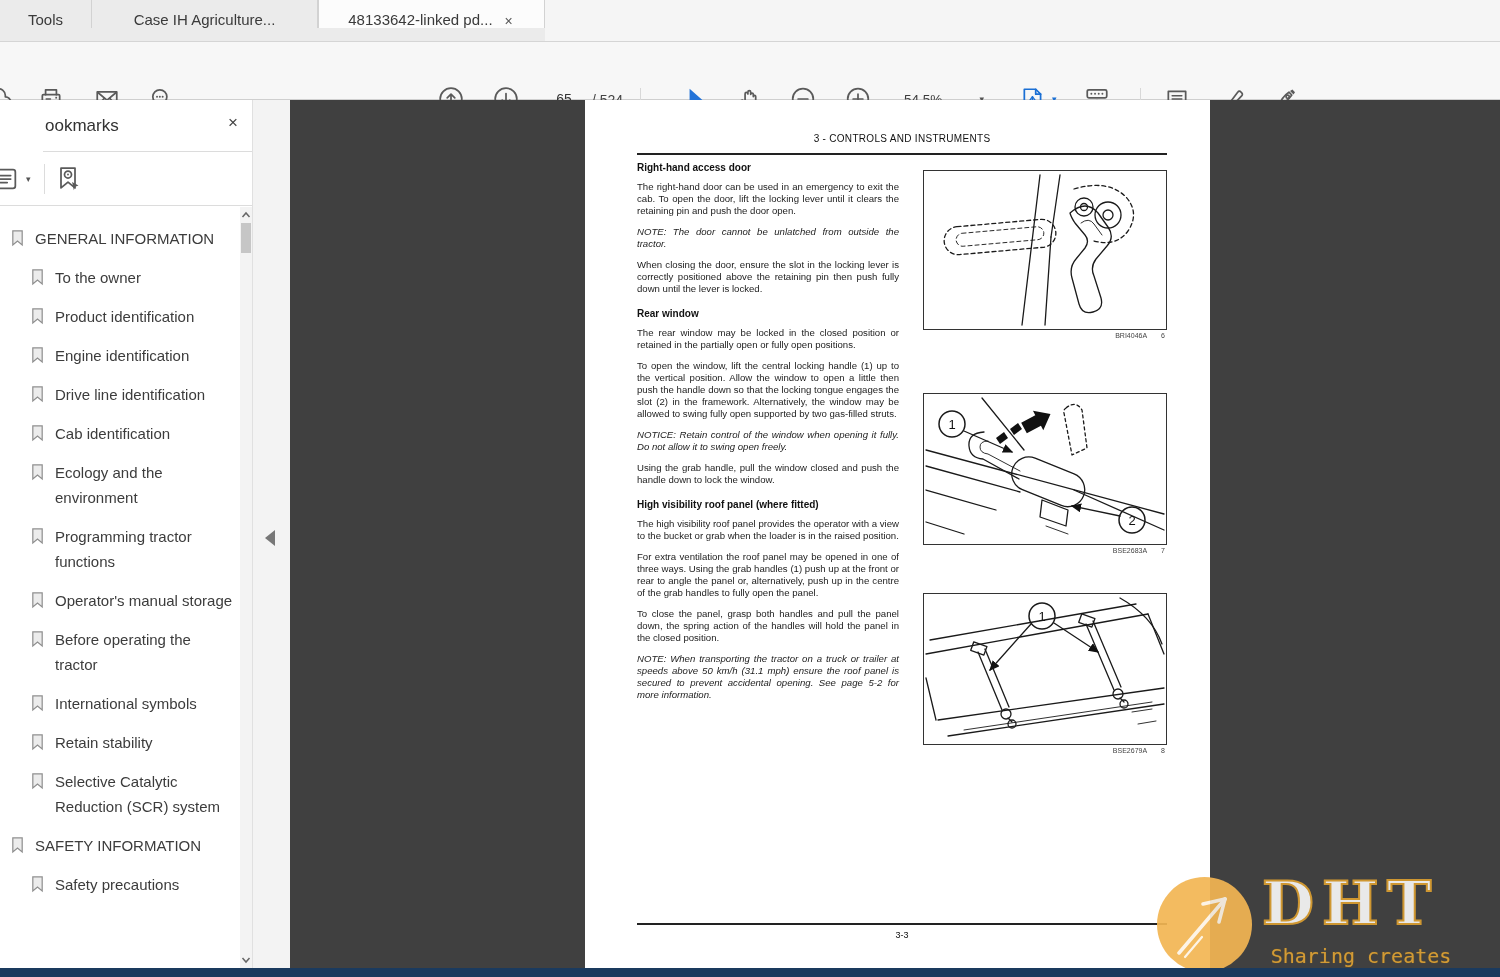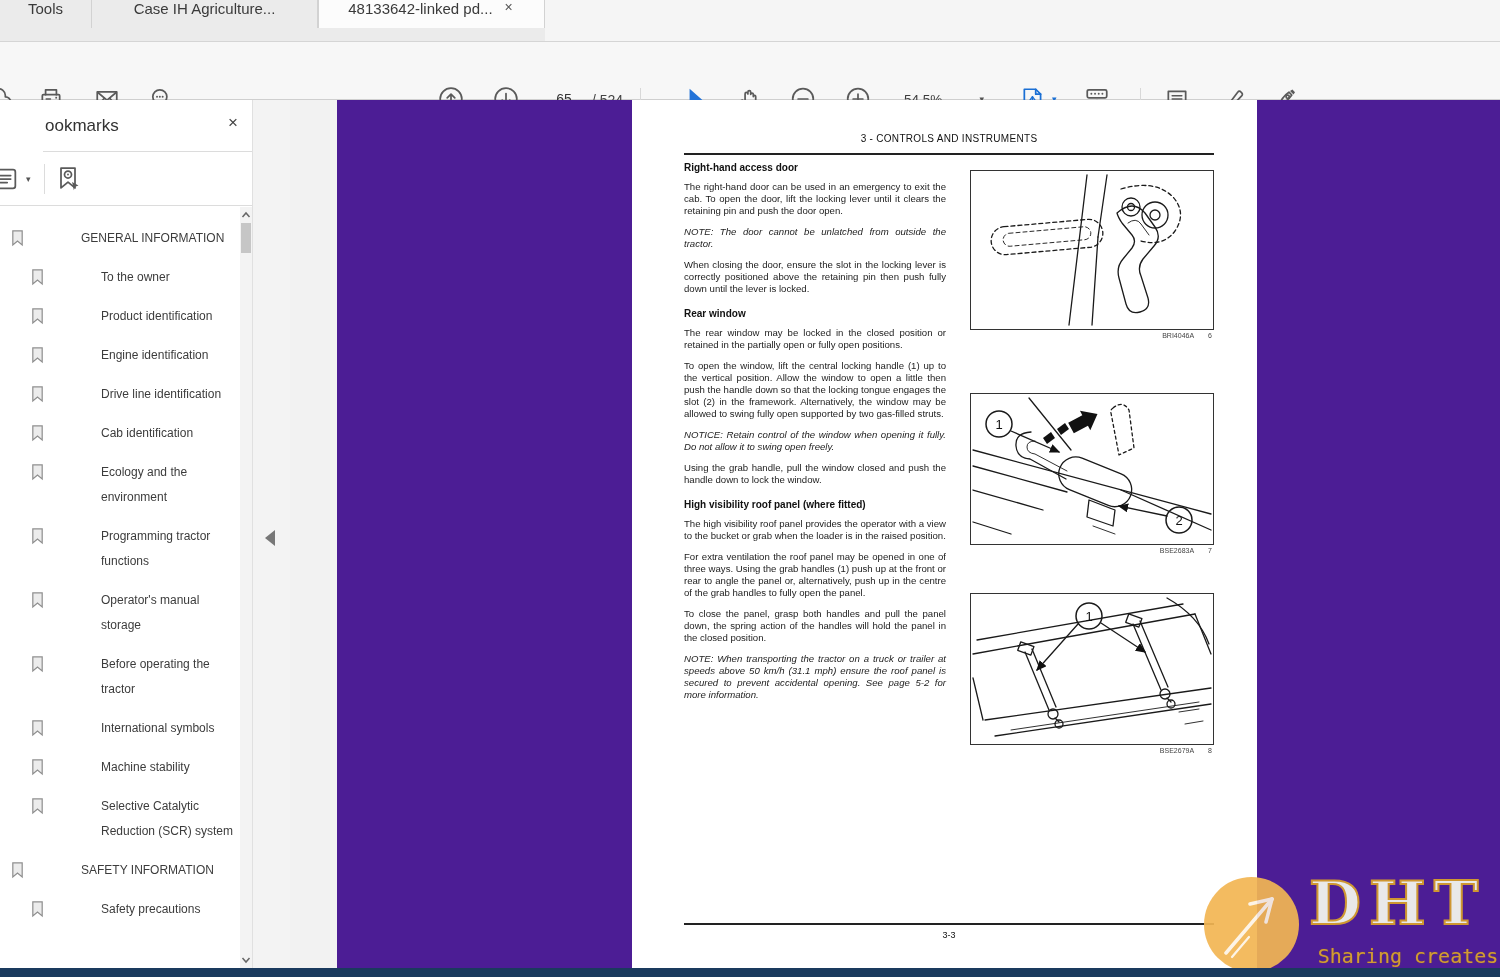--- a/index.html
+++ b/index.html
@@ -1,21 +1,21 @@
 <!DOCTYPE html>
 <html><head>
 <meta charset="utf-8">
 <style>
   * { margin:0; padding:0; box-sizing:border-box; }
   html,body { width:1500px; height:977px; overflow:hidden; font-family:"Liberation Sans", sans-serif; background:#e9e9e9; }
   .screen { position:relative; width:1500px; height:977px; background:#f2f2f2; }
 
   
   .tabbar { position:absolute; left:0; top:0; width:100%; height:42px; background:#ebebeb; border-bottom:1px solid #d5d5d5; display:flex; }
-  .tab { height:28px; display:flex; align-items:flex-start; justify-content:center; font-size:15px; color:#3a3a3a; border-right:1px solid #d2d2d2; cursor:default; }
+  .tab { height:28px; display:flex; align-items:flex-end; justify-content:center; font-size:15px; color:#3a3a3a; border-right:1px solid #d2d2d2; cursor:default; }
   .tab-tools { width:92px; }
   .tab-doc1 { width:226px; }
   .tab-doc2 { width:227px; background:#fcfcfc; border-left:1px solid #d2d2d2; gap:10px; }
   .tab-rest { flex:1; background:#f5f5f5; }
   .tabx { font-size:14px; color:#555; padding:0 2px; line-height:1; }
 
   
   .toolbar { position:absolute; left:0; top:42px; width:100%; height:58px; background:#f7f7f7; border-bottom:1px solid #cfcfcf; color:#5a5a5a; }
   .tbtn { position:absolute; top:57px; transform:translateY(-50%); width:30px; height:30px; display:flex; align-items:center; justify-content:center; }
   .tbtn svg { width:26px; height:26px; fill:none; stroke:currentColor; stroke-width:1.6; stroke-linecap:round; stroke-linejoin:round; }
@@ -39,31 +39,31 @@
   .sb-tools { position:relative; height:54px; border-bottom:1px solid #dcdcdc; color:#5a5a5a; }
   .sb-tools svg { fill:none; stroke:currentColor; stroke-width:1.5; stroke-linecap:round; stroke-linejoin:round; }
   .sb-opt { position:absolute; left:-8px; top:13px; width:28px; height:28px; }
   .sb-optcaret { position:absolute; left:26px; top:22px; font-size:9px; color:#555; }
   .sb-toolsep { position:absolute; left:44px; top:12px; width:1px; height:30px; background:#dcdcdc; }
   .sb-bmgoto { position:absolute; left:54px; top:12px; width:28px; height:28px; }
   .sb-tree { position:absolute; left:0; top:107px; right:12px; bottom:0; overflow:hidden; padding-top:12px; }
   .bm { display:flex; gap:10px; padding:7px 4px 7px 10px; align-items:flex-start; cursor:default; }
   .bm.lvl1 { padding-left:30px; }
   .bmicon { flex:0 0 15px; margin-top:3px; }
-  .bmlabel { font-size:12px; line-height:25px; color:#3c3c3c;margin-left:46px; }
+  .bmlabel { font-size:15px; line-height:25px; color:#3c3c3c; }
   .sb-scroll { position:absolute; right:0; top:107px; bottom:0; width:12px; background:#f3f3f3; }
   .sb-scroll svg { position:absolute; left:0; width:12px; height:12px; fill:none; stroke:#666; stroke-width:1.5; }
   .sb-thumb { position:absolute; left:1px; top:16px; width:10px; height:30px; background:#c6c6c6; }
 
   
   .gutter { position:absolute; left:252px; top:0; width:38px; height:100%; background:#f3f3f3; border-left:1px solid #e0e0e0; }
   .collapse-tri { position:absolute; left:12px; top:430px; width:0; height:0; border-top:8px solid transparent; border-bottom:8px solid transparent; border-right:10px solid #777; }
 
   
-  .docarea { position:absolute; left:290px; top:0; right:0; height:100%; background:#4c1d95; overflow:hidden;margin-left:47px; }
+  .docarea { position:absolute; left:290px; top:0; right:0; height:100%; background:#404040; overflow:hidden; }
   .page { position:absolute; left:295px; top:0; width:625px; height:868px; background:#ffffff; color:#1c1c1c; }
   .pg-header { position:absolute; left:52px; top:33px; width:530px; text-align:center; font-size:10px; letter-spacing:.3px; color:#111; }
   .pg-rule-top { position:absolute; left:52px; top:53px; width:530px; height:1.5px; background:#222; }
   .pg-rule-bottom { position:absolute; left:52px; top:823px; width:530px; height:1.5px; background:#222; }
   .pg-footer { position:absolute; left:52px; top:830px; width:530px; text-align:center; font-size:9px; color:#111; }
 
   .col-text { position:absolute; left:52px; top:62px; width:262px; }
   .sec-title { font-size:10px; font-weight:bold; margin:13px 0 8px 0; color:#111; }
   .col-text .sec:first-child .sec-title { margin-top:0; }
   .body, .note { font-size:9.6px; line-height:12px; text-align:justify; margin-bottom:9px; color:#1c1c1c; }
@@ -316,21 +316,21 @@
         <div class="bm lvl1">
           <span class="bmicon"><svg viewBox="0 0 16 18" width="15" height="18">
                 <path d="M3 1.5 h10 v15 l-5 -4.2 -5 4.2 z" fill="#ececec" stroke="#8f8f8f" stroke-width="1.3"></path>
               </svg></span>
           <span class="bmlabel">International symbols</span>
         </div>
         <div class="bm lvl1">
           <span class="bmicon"><svg viewBox="0 0 16 18" width="15" height="18">
                 <path d="M3 1.5 h10 v15 l-5 -4.2 -5 4.2 z" fill="#ececec" stroke="#8f8f8f" stroke-width="1.3"></path>
               </svg></span>
-          <span class="bmlabel">Machine stability</span>
+          <span class="bmlabel">Retain stability</span>
         </div>
         <div class="bm lvl1">
           <span class="bmicon"><svg viewBox="0 0 16 18" width="15" height="18">
                 <path d="M3 1.5 h10 v15 l-5 -4.2 -5 4.2 z" fill="#ececec" stroke="#8f8f8f" stroke-width="1.3"></path>
               </svg></span>
           <span class="bmlabel">Selective Catalytic Reduction (SCR) system</span>
         </div>
         <div class="bm lvl0">
           <span class="bmicon"><svg viewBox="0 0 16 18" width="15" height="18">
                 <path d="M3 1.5 h10 v15 l-5 -4.2 -5 4.2 z" fill="#ececec" stroke="#8f8f8f" stroke-width="1.3"></path>

